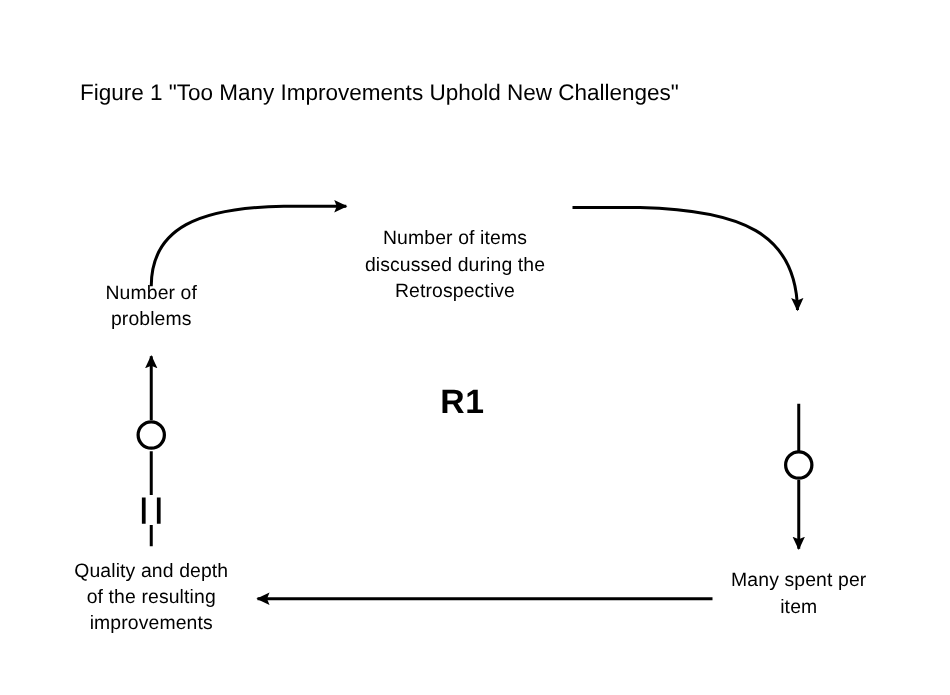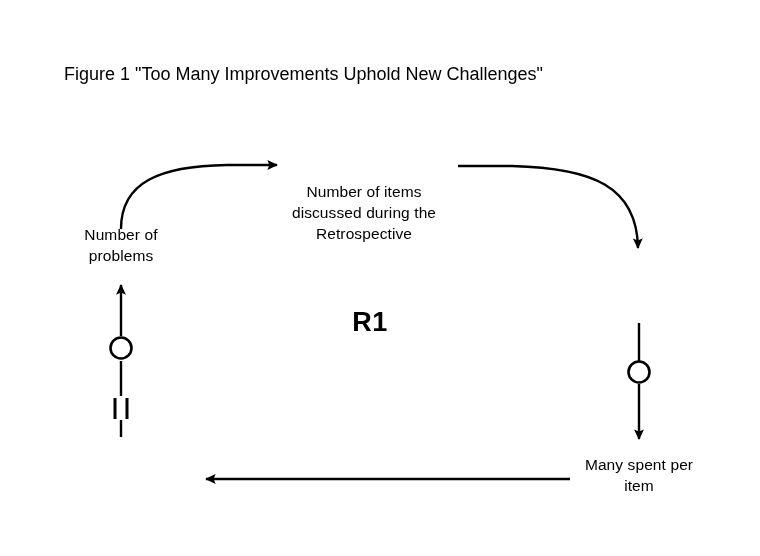--- a/index.html
+++ b/index.html
@@ -92,16 +92,19 @@
 problems</div>
 
   <div class="node-label" style="left:364px; top:165px; width:210px;margin-top:47px;">Number of items
 discussed during the
 Retrospective</div>
 
 
   <div class="node-label" style="left:639px; top:475px; width:180px;">Many spent per
 item</div>
 
+  <div class="node-label" style="left:121px; top:478px; width:190px;">Quality and depth
+of the resulting
+improvements</div>
 
   <div id="loop-marker" style="left:370px; top:322px;">R1</div>
 
 </div>
 
 </body></html>

